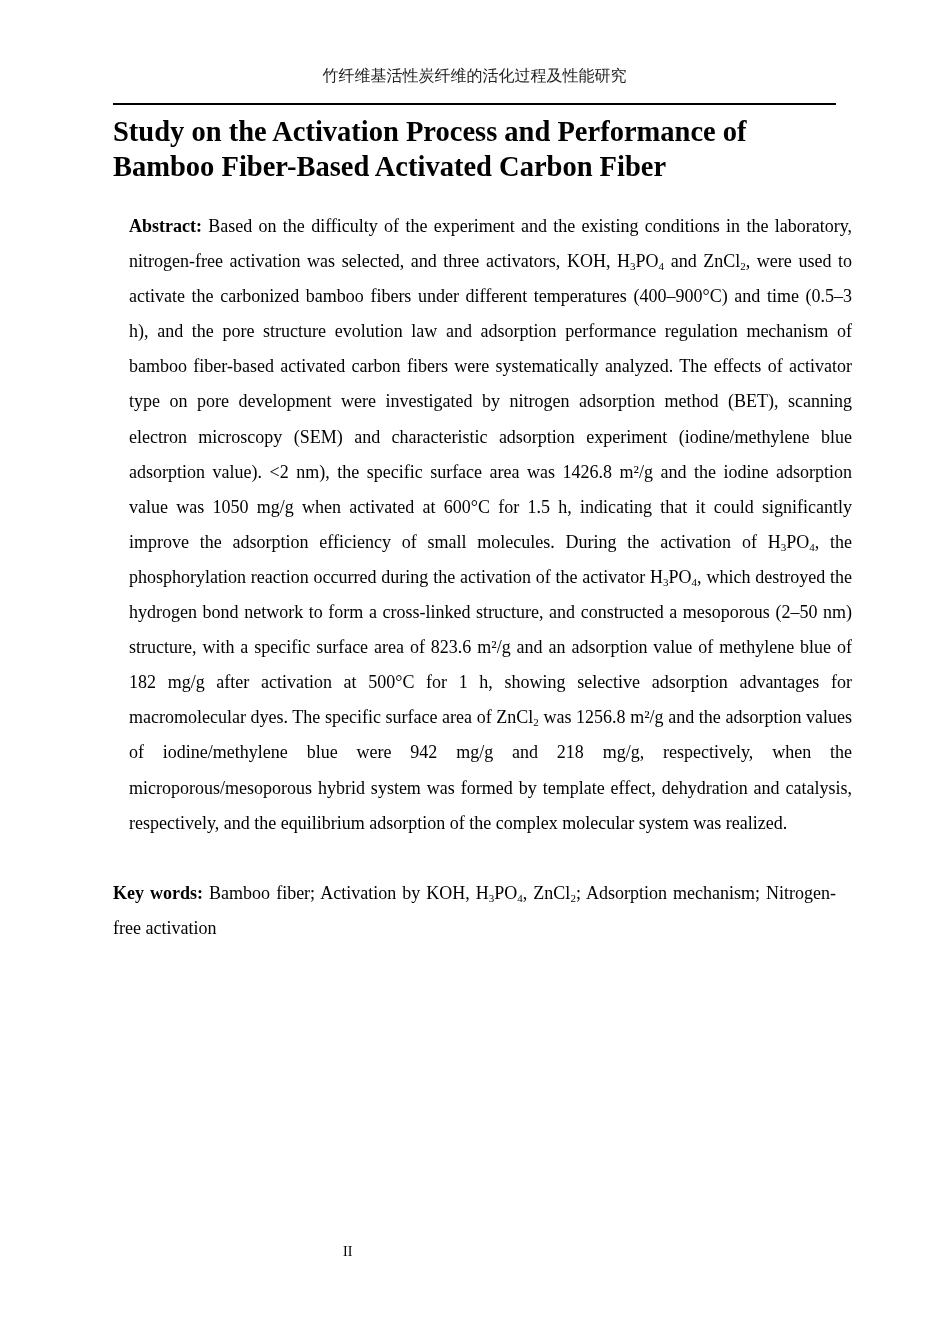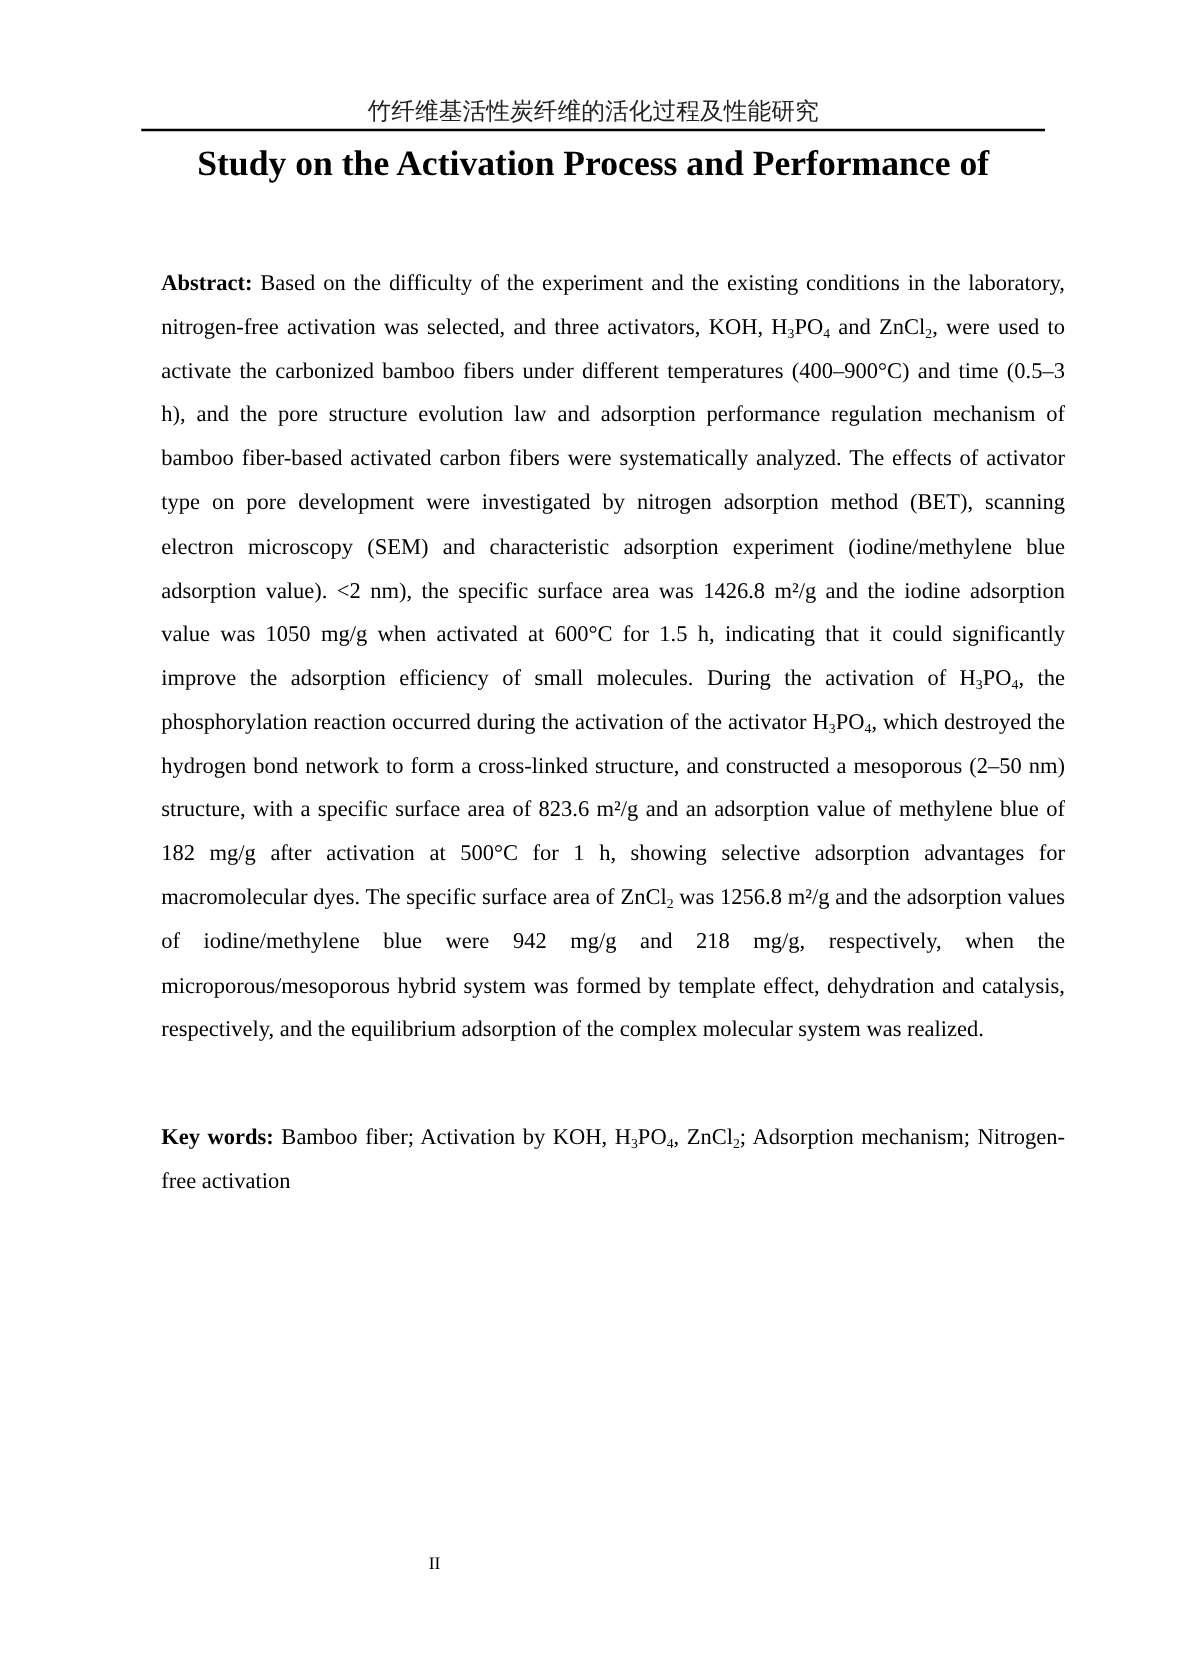--- a/index.html
+++ b/index.html
@@ -1,42 +1,43 @@
 <!DOCTYPE html>
 <html><head>
 <meta charset="utf-8">
 <style>
   html, body { margin: 0; padding: 0; background: #ffffff; }
   body { width: 950px; height: 1344px; position: relative; overflow: hidden;
          font-family: "Liberation Serif", "DejaVu Serif", serif; color: #000; }
   .page { position: absolute; left: 113px; top: 0; width: 723px; }
-  .running-header { position: absolute; top: 79px; left: 0; width: 723px; text-align: center;
-                    font-size: 19px; line-height: 22px; color: #222; }
+  .running-header { position: absolute; top: 65px; left: 0; width: 723px; text-align: center;
+                    font-size: 16px; line-height: 22px; color: #222; }
   .header-rule { position: absolute; top: 103px; left: 0; width: 723px; height: 0;
                  border-top: 2px solid #000; }
-  .title { position: absolute; top: 114px; left: 0; width: 723px; text-align: center;
+  .title { position: absolute; top: 114px; left: 0; width: 723px; text-align: left;
            font-weight: bold; font-size: 28.5px; line-height: 35px; margin: 0; }
   .body-text { position: absolute; top: 209px; left: 16px; width: 723px; font-size: 18px;
                line-height: 35.1px; text-align: justify; margin: 0; }
   .body-text .lbl { font-weight: bold; }
   .kw { position: absolute; top: 876px; left: 0; width: 723px; font-size: 18px;
-        line-height: 35px; text-align: justify; margin: 16px; }
+        line-height: 35px; text-align: justify; margin: 0; }
   .kw .lbl { font-weight: bold; }
   sub { font-size: 11px; line-height: 0; vertical-align: -3px; }
   .page-number { position: absolute; top: 1243px; left: 343px; font-size: 14px; line-height: 18px; }
 </style>
 </head>
 <body>
 
 <div class="page">
   <div class="running-header">竹纤维基活性炭纤维的活化过程及性能研究</div>
   <div class="header-rule"></div>
 
   <h1 class="title">
     <span>Study on the Activation Process and Performance of</span><br>
+    <span>Bamboo Fiber-Based Activated Carbon Fiber</span>
   </h1>
 
   <p class="body-text"><span class="lbl">Abstract:</span><span> Based on the difficulty of the experiment and the existing conditions in the laboratory, nitrogen-free activation was selected, and three activators, KOH, H</span><sub>3</sub><span>PO</span><sub>4</sub><span> and ZnCl</span><sub>2</sub><span>, were used to activate the carbonized bamboo fibers under different temperatures (400–900°C) and time (0.5–3 h), and the pore structure evolution law and adsorption performance regulation mechanism of bamboo fiber-based activated carbon fibers were systematically analyzed. The effects of activator type on pore development were investigated by nitrogen adsorption method (BET), scanning electron microscopy (SEM) and characteristic adsorption experiment (iodine/methylene blue adsorption value). &lt;2 nm), the specific surface area was 1426.8 m²/g and the iodine adsorption value was 1050 mg/g when activated at 600°C for 1.5 h, indicating that it could significantly improve the adsorption efficiency of small molecules. During the activation of H</span><sub>3</sub><span>PO</span><sub>4</sub><span>, the phosphorylation reaction occurred during the activation of the activator H</span><sub>3</sub><span>PO</span><sub>4</sub><span>, which destroyed the hydrogen bond network to form a cross-linked structure, and constructed a mesoporous (2–50 nm) structure, with a specific surface area of 823.6 m²/g and an adsorption value of methylene blue of 182 mg/g after activation at 500°C for 1 h, showing selective adsorption advantages for macromolecular dyes. The specific surface area of ZnCl</span><sub>2</sub><span> was 1256.8 m²/g and the adsorption values of iodine/methylene blue were 942 mg/g and 218 mg/g, respectively, when the microporous/mesoporous hybrid system was formed by template effect, dehydration and catalysis, respectively, and the equilibrium adsorption of the complex molecular system was realized.</span></p>
 
   <p class="kw"><span class="lbl">Key words:</span><span> Bamboo fiber; Activation by KOH, H</span><sub>3</sub><span>PO</span><sub>4</sub><span>, ZnCl</span><sub>2</sub><span>; Adsorption mechanism; Nitrogen-free activation</span></p>
 </div>
 
 <div class="page-number">II</div>
 
 </body></html>

